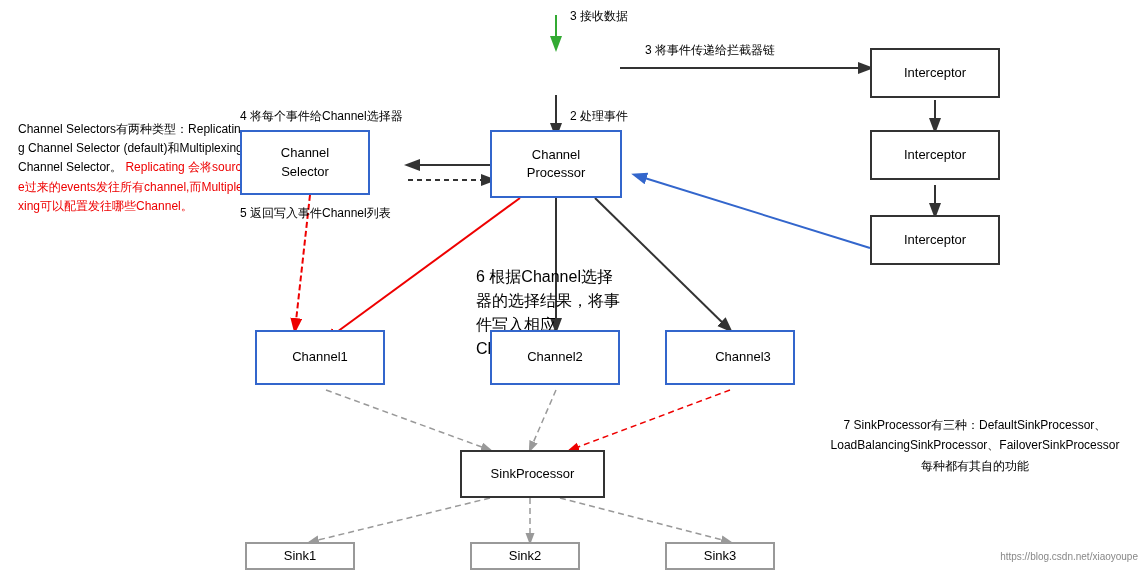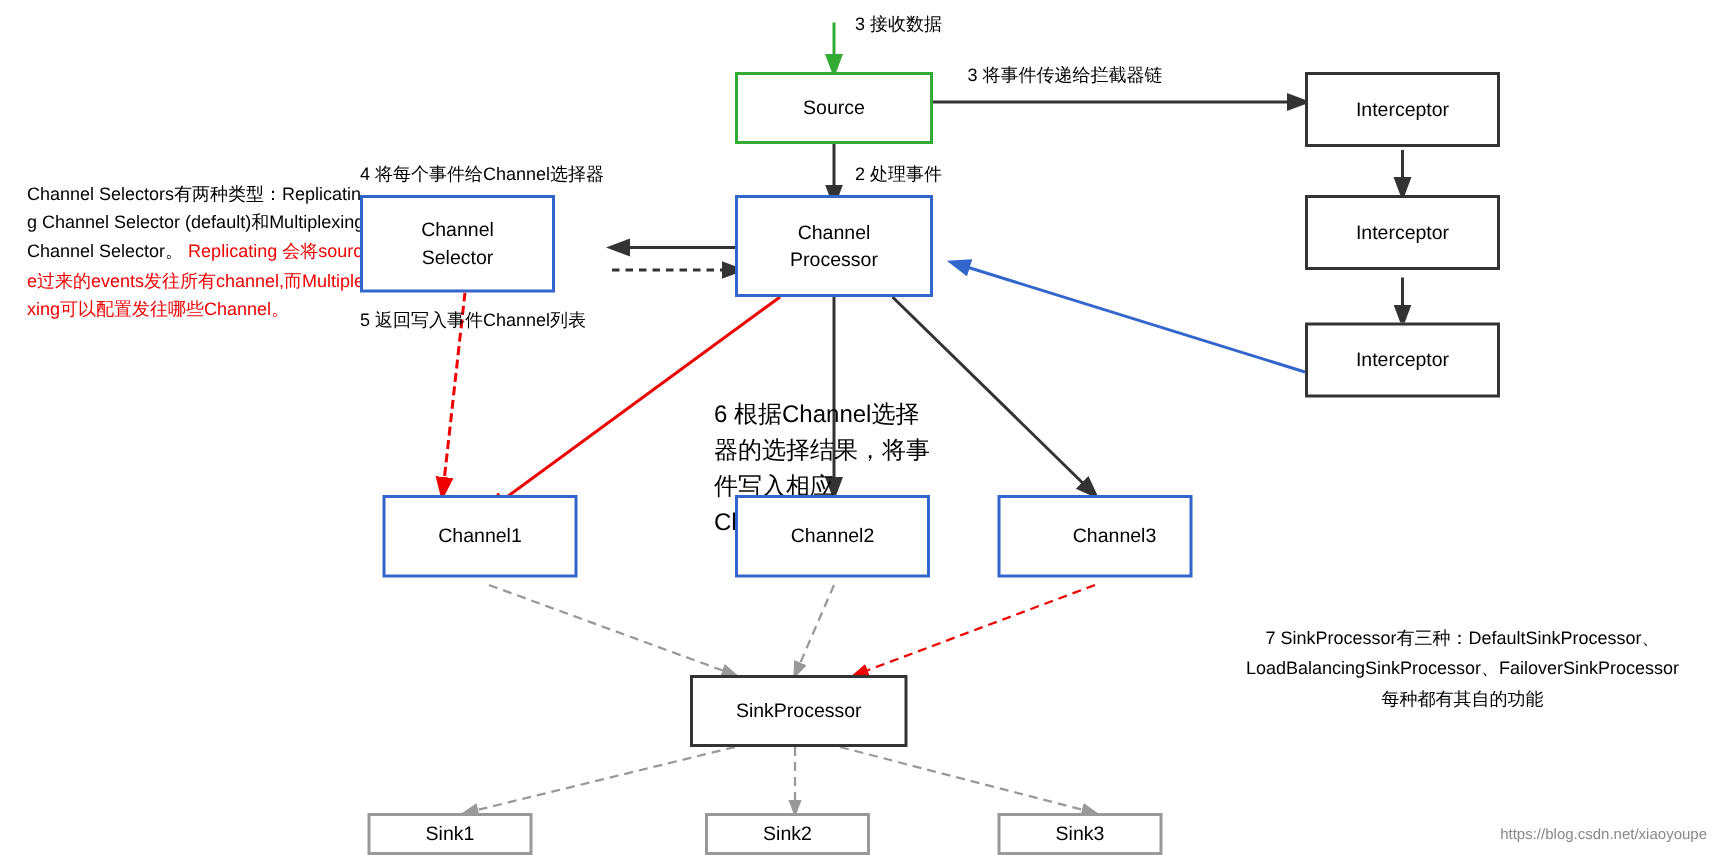--- a/index.html
+++ b/index.html
@@ -141,23 +141,20 @@
   <div class="label-text" style="left:570px; top:108px;">2 处理事件</div>
 
   <div class="label-text" style="left:240px; top:108px;">4 将每个事件给Channel选择器</div>
 
   <div class="label-text" style="left:240px; top:205px;">5 返回写入事件Channel列表</div>
 
   <div class="label-text" style="left:460px; top:265px; white-space:normal; width:150px; font-size:16px; line-height:1.5;margin-left:16px;">6 根据Channel选择器的选择结果，将事件写入相应Channel。</div>
 
   <div class="label-text" style="left:830px; top:415px; white-space:normal; width:290px; font-size:12px; line-height:1.7; text-align:center;">7 SinkProcessor有三种：DefaultSinkProcessor、LoadBalancingSinkProcessor、FailoverSinkProcessor 每种都有其自的功能</div>
 
-  <div class="box box-green" style="left:490px; top:48px; width:132px; height:48px;">
-    <span>Source</span>
-  </div>
 
   <div class="box box-blue" style="left:240px; top:130px; width:130px; height:65px;">
     <span style="white-space:pre-line;">Channel
 Selector</span>
   </div>
 
   <div class="box box-blue" style="left:490px; top:130px; width:132px; height:68px;">
     <span style="white-space:pre-line;">Channel
 Processor</span>
   </div>

